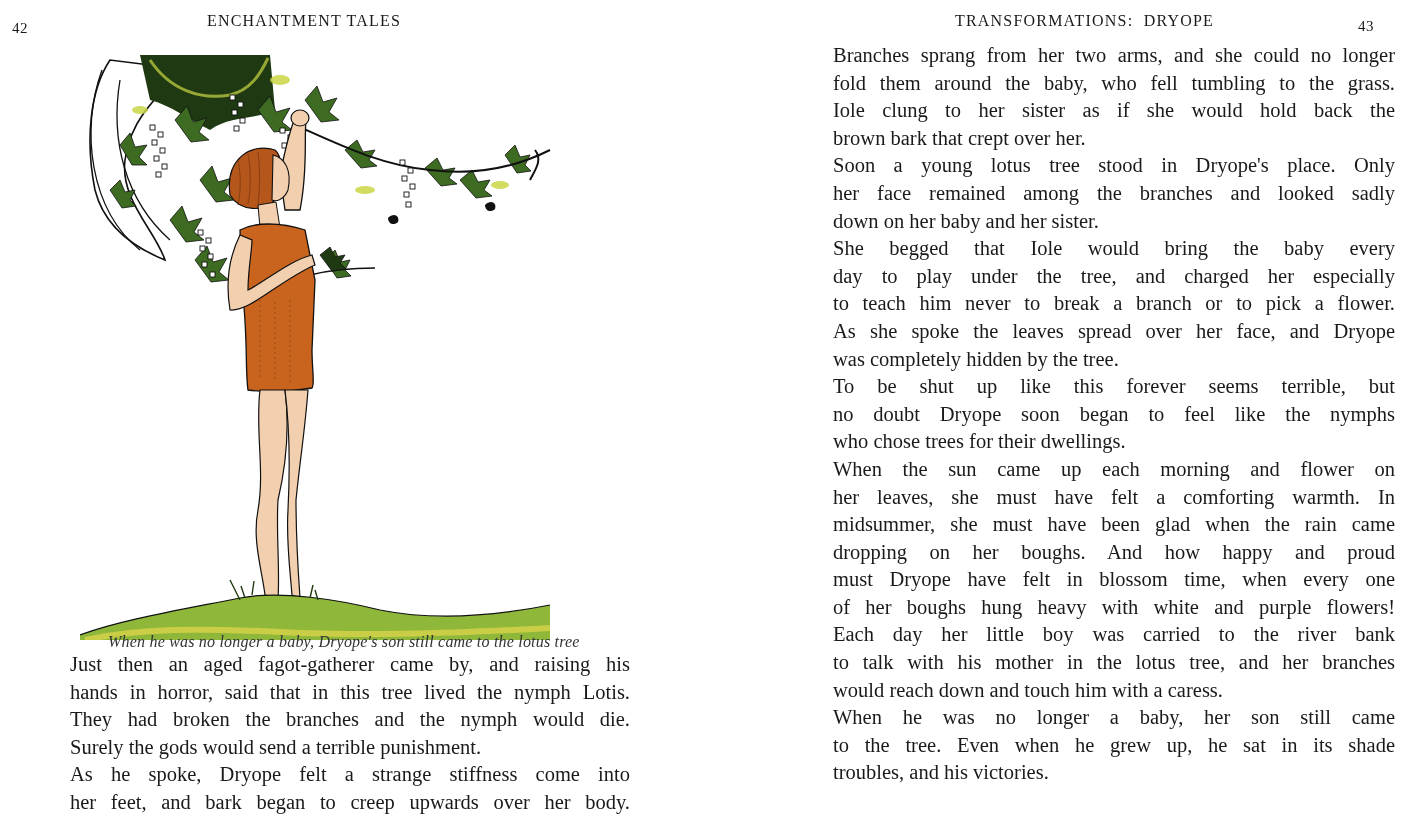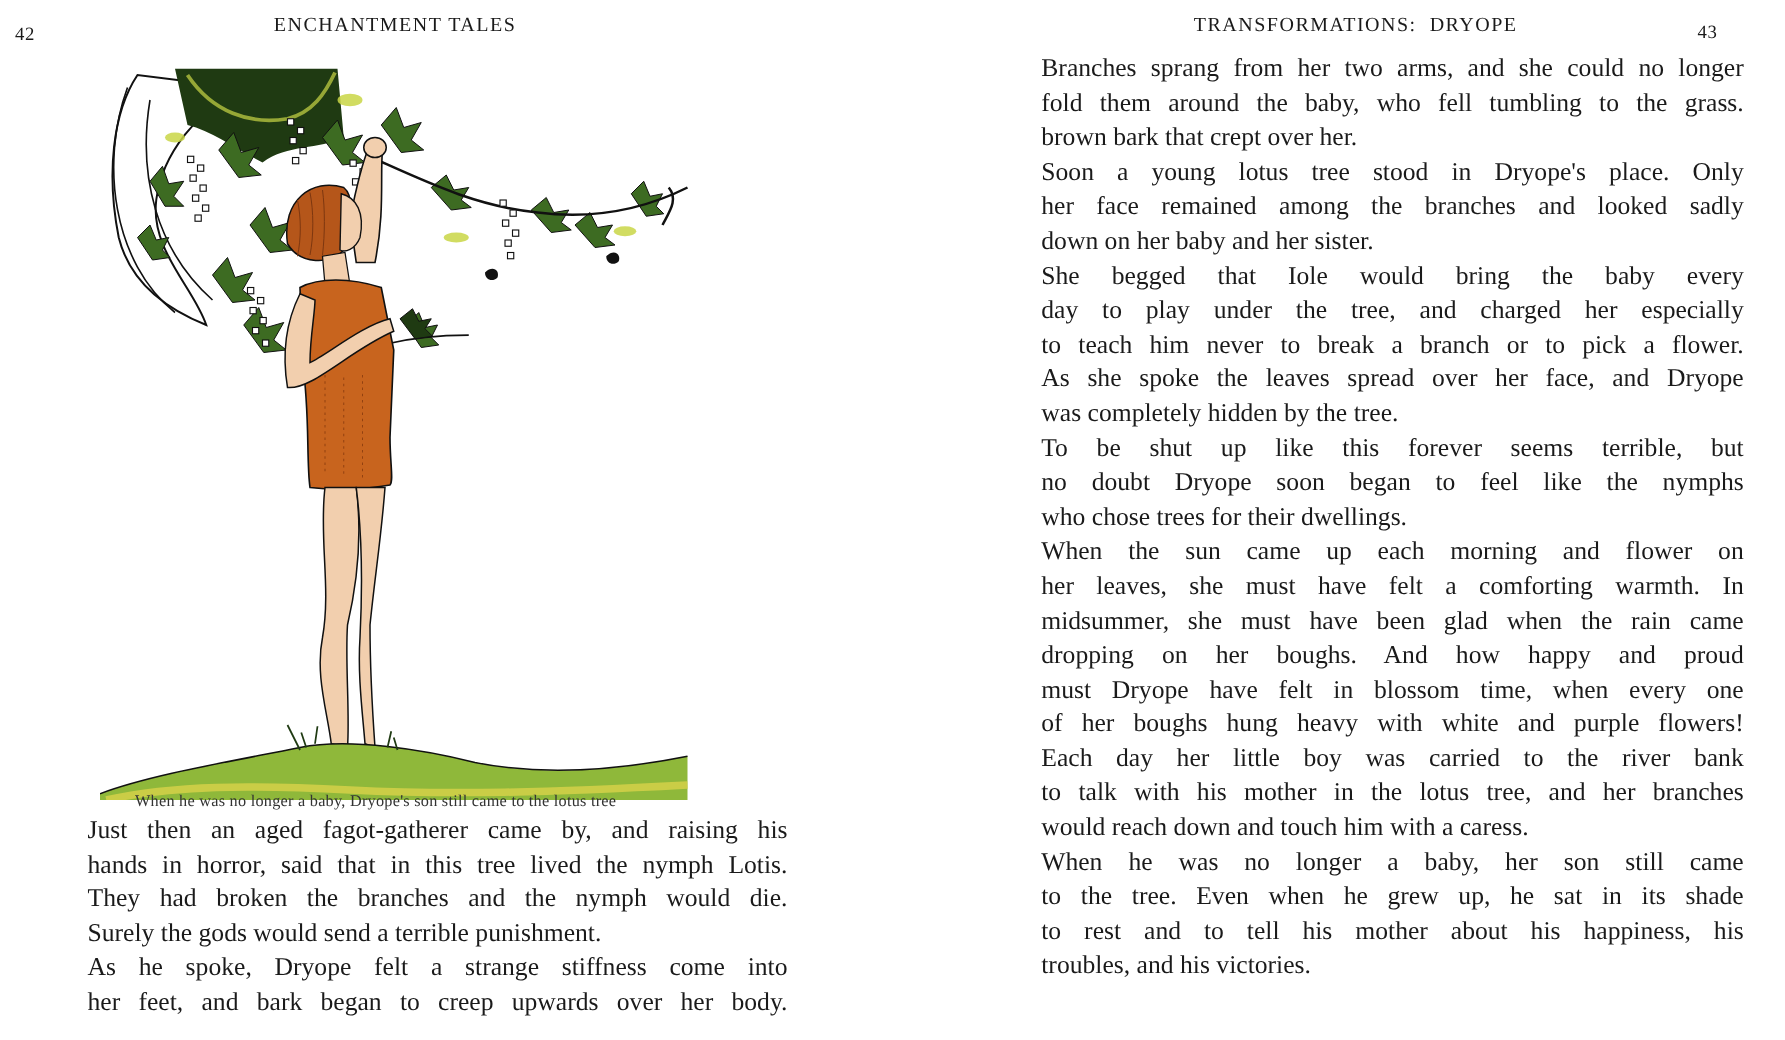--- a/index.html
+++ b/index.html
@@ -4,25 +4,25 @@
 <style>
   html, body { margin: 0; padding: 0; background: #ffffff; }
   body { width: 1428px; height: 832px; position: relative; overflow: hidden;
          font-family: "Liberation Serif", "DejaVu Serif", serif; color: #1a1a1a; }
   .page { position: absolute; top: 0; height: 832px; }
   .page-left { left: 0; width: 660px; }
   .page-right { left: 714px; width: 714px; }
   .folio { position: absolute; top: 18px; font-size: 15px; letter-spacing: 0.5px; text-align: center; }
   .running-head { position: absolute; top: 12px; font-size: 16px; letter-spacing: 1.2px; }
   .left-folio { left: 12px; top: 20px; }
-  .left-head { left: 219px; }
+  .left-head { left: 207px; }
   .right-head { left: 241px; }
   .right-folio { left: 644px; }
   .illustration { position: absolute; left: 80px; top: 50px; width: 480px; height: 590px; }
-  .caption { position: absolute; left: 108px; top: 633px; font-size: 13px; 
+  .caption { position: absolute; left: 108px; top: 633px; font-size: 16px; font-style: italic;
              color: #333; letter-spacing: 0.2px; white-space: nowrap; }
   .text-block { position: absolute; font-size: 20.5px; line-height: 27.6px; text-align: justify;
                 text-align-last: left; }
   .left-text { left: 32px; top: 651px; width: 598px; }
   .right-text { left: 81px; top: 42px; width: 600px; }
   .para { margin: 0; text-indent: 38px; }
   .line { display: block; text-align: justify; text-align-last: justify; white-space: nowrap; }
   .line.last { text-align-last: left; }
 </style>
 </head>
@@ -147,20 +147,21 @@
 <div class="page page-right">
   <div class="running-head right-head" style="white-space:pre">TRANSFORMATIONS:  DRYOPE</div>
   <div class="folio right-folio">43</div>
 
   <div class="text-block right-text">
     <div class="para">
       <span class="line">Branches sprang from her two arms, and she could no longer</span>
       <span class="line">fold them around the baby, who fell tumbling to the grass.</span>
     </div>
     <div class="para">
+      <span class="line" style="text-indent:38px">Iole clung to her sister as if she would hold back the</span>
       <span class="line last">brown bark that crept over her.</span>
     </div>
     <div class="para">
       <span class="line" style="text-indent:38px">Soon a young lotus tree stood in Dryope's place.  Only</span>
       <span class="line">her face remained among the branches and looked sadly</span>
       <span class="line last">down on her baby and her sister.</span>
     </div>
     <div class="para">
       <span class="line" style="text-indent:38px">She begged that Iole would bring the baby every</span>
       <span class="line">day to play under the tree, and charged her especially</span>
@@ -182,17 +183,16 @@
       <span class="line">of her boughs hung heavy with white and purple flowers!</span>
     </div>
     <div class="para">
       <span class="line" style="text-indent:38px">Each day her little boy was carried to the river bank</span>
       <span class="line">to talk with his mother in the lotus tree, and her branches</span>
       <span class="line last">would reach down and touch him with a caress.</span>
     </div>
     <div class="para">
       <span class="line" style="text-indent:38px">When he was no longer a baby, her son still came</span>
       <span class="line">to the tree.  Even when he grew up, he sat in its shade</span>
-      <span class="line">to rest and to tell his mother about his happiness, his</span>
       <span class="line last">troubles, and his victories.</span>
     </div>
   </div>
 </div>
 
 </body></html>

